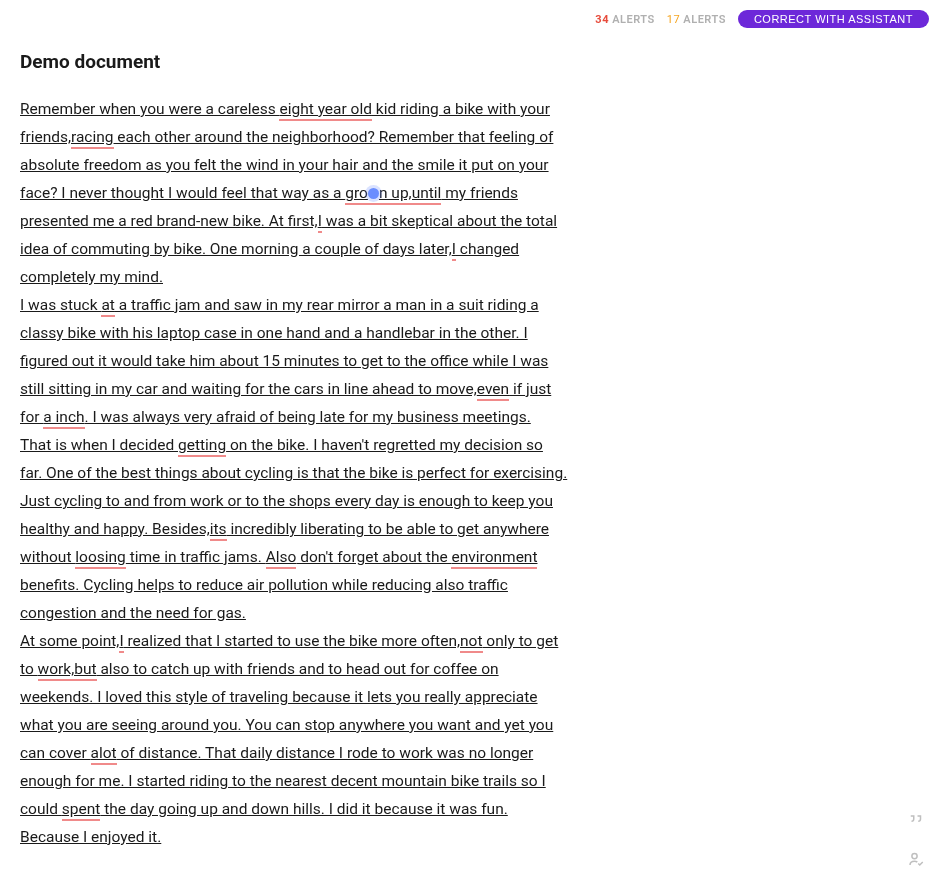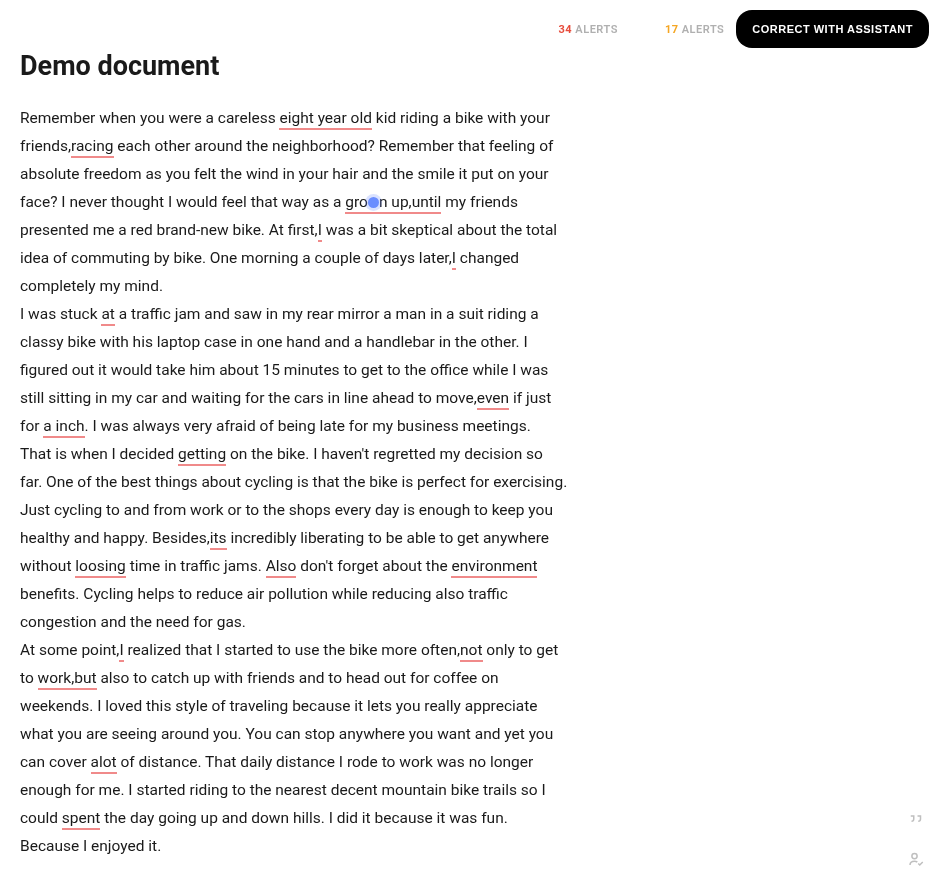--- a/index.html
+++ b/index.html
@@ -16,50 +16,51 @@
     top: 10px;
     right: 10px;
     display: flex;
     align-items: center;
     gap: 12px;
     font-size: 11px;
     letter-spacing: 0.5px;
   }
   .alert-count { color: #e74c3c; font-weight: 700; }
   .alert-label { color: #b0b0b0; font-weight: 600; }
-  .premium-count { color: #f5a623; font-weight: 700; margin-left: 35px; }
+  .premium-count { color: #f5a623; font-weight: 400; }
   .premium-label { color: #b0b0b0; font-weight: 600; }
   .assist-btn {
-    background: #000000;
+    background: #6d28d9;
     color: #fff;
     border: none;
     border-radius: 16px;
-    padding: 13px 16px;
+    padding: 3px 16px;
     font-size: 11px;
-    font-weight: 700;
+    font-weight: 400;
     letter-spacing: 0.5px;
     cursor: pointer;
   }
   .doc {
     position: absolute;
     top: 50px;
     left: 20px;
     width: 548px;
   }
   .doc-title {
-    font-size: 27px;
+    font-size: 19px;
     font-weight: 700;
     color: #1a1a1a;
     margin-bottom: 22px;
   }
   .doc-body {
     font-size: 15.5px;
     line-height: 28px;
     color: #1a1a1a;
     font-weight: 400;
+    text-decoration: underline;
   }
   .err {
     border-bottom: 2px solid #f08a8a;
     padding-bottom: 1px;
   }
   .cursor-dot {
     display: inline-block;
     width: 11px;
     height: 11px;
     background: #6a8dff;

